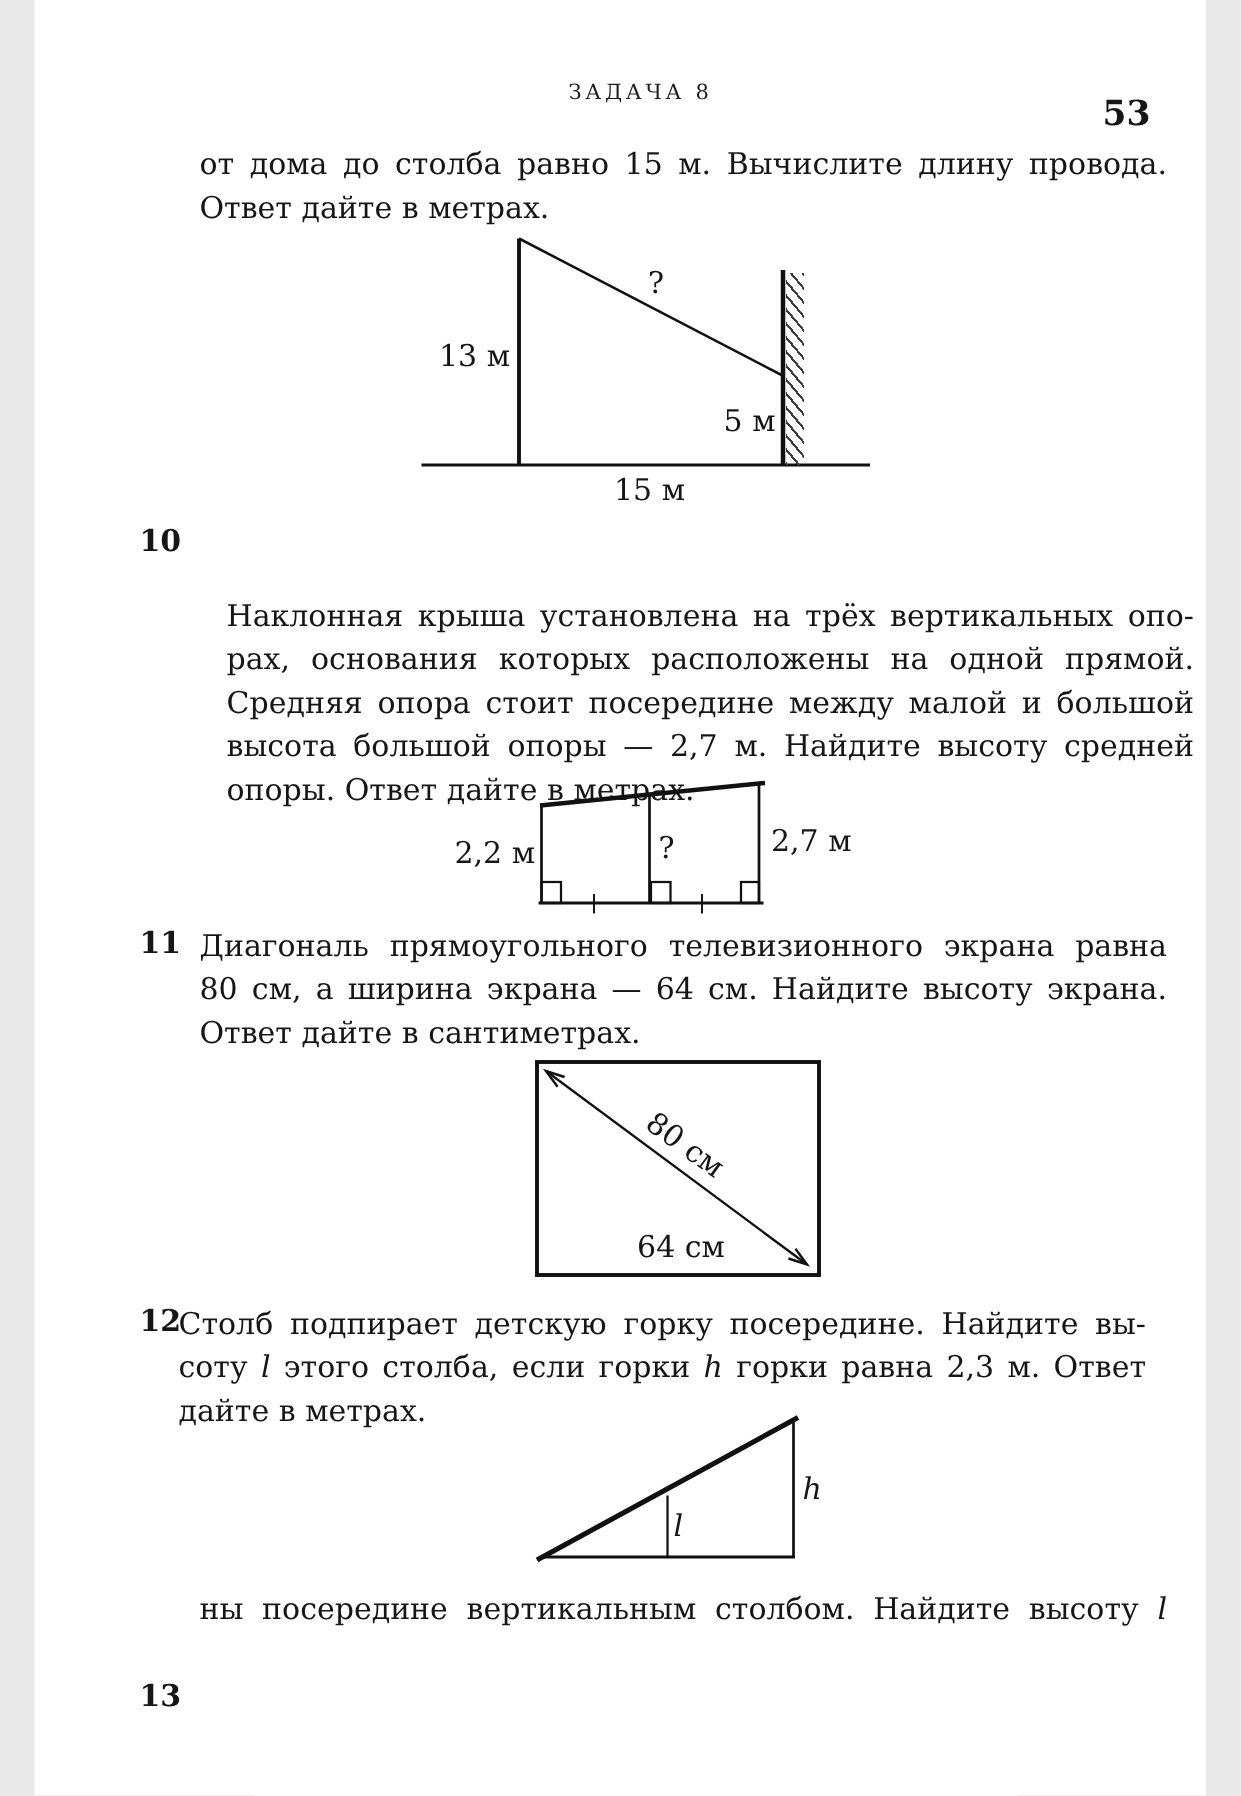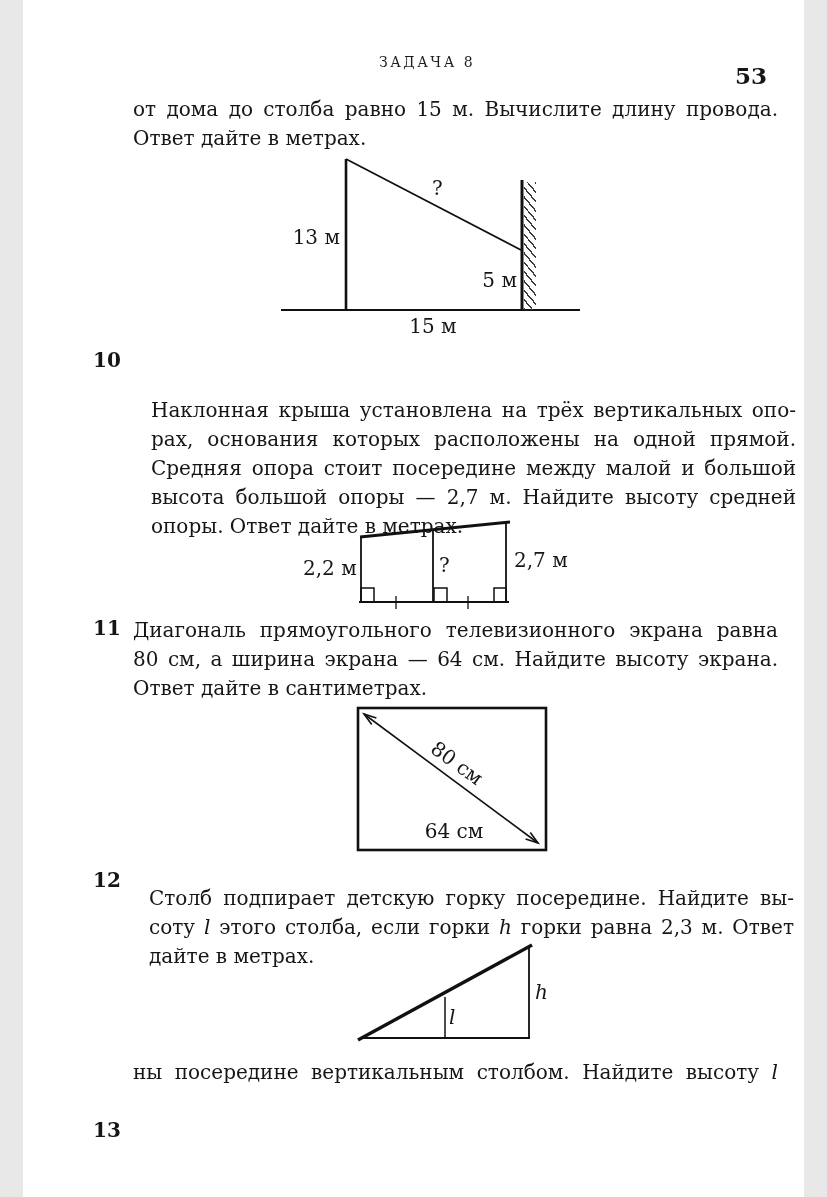--- a/index.html
+++ b/index.html
@@ -85,21 +85,21 @@
   <svg class="abs" style="left:330px;top:703px;" width="200" height="152" viewBox="0 0 200 152">
     <rect x="5" y="5" width="188" height="142" fill="none" stroke="#111" stroke-width="2.6"></rect>
     <line x1="11" y1="11" x2="185" y2="140" stroke="#111" stroke-width="1.6"></line>
     <polyline points="18.7,21.5 11,11 23.4,15" fill="none" stroke="#111" stroke-width="1.6"></polyline>
     <polyline points="177.3,129.5 185,140 172.6,136" fill="none" stroke="#111" stroke-width="1.6"></polyline>
   </svg>
   <div class="abs dlabel center rot80" style="left:402px;top:752px;width:64px;">80 см</div>
   <div class="abs dlabel center" style="left:400px;top:820px;width:62px;">64 см</div>
 
   <div class="abs probnum" style="left:70px;top:868px;">12</div>
-  <div class="abs textblock" style="left:126px;top:868px;margin-top:16px;">
+  <div class="abs textblock" style="left:96px;top:868px;">
     <div class="jline">Столб подпирает детскую горку посередине. Найдите вы-</div>
     <div class="jline"><span>соту </span><span class="mathvar">l</span><span> этого столба, если горки </span><span class="mathvar">h</span><span> горки равна 2,3 м. Ответ</span></div>
     <div class="lline">дайте в метрах.</div>
   </div>
 
   <svg class="abs" style="left:330px;top:938px;" width="200" height="106" viewBox="0 0 200 106">
     <line x1="8" y1="100" x2="177" y2="100" stroke="#111" stroke-width="2"></line>
     <line x1="176" y1="10" x2="176" y2="100" stroke="#111" stroke-width="1.8"></line>
     <line x1="92" y1="59" x2="92" y2="100" stroke="#111" stroke-width="1.5"></line>
     <line x1="5" y1="102" x2="179" y2="7" stroke="#111" stroke-width="3.4"></line>

